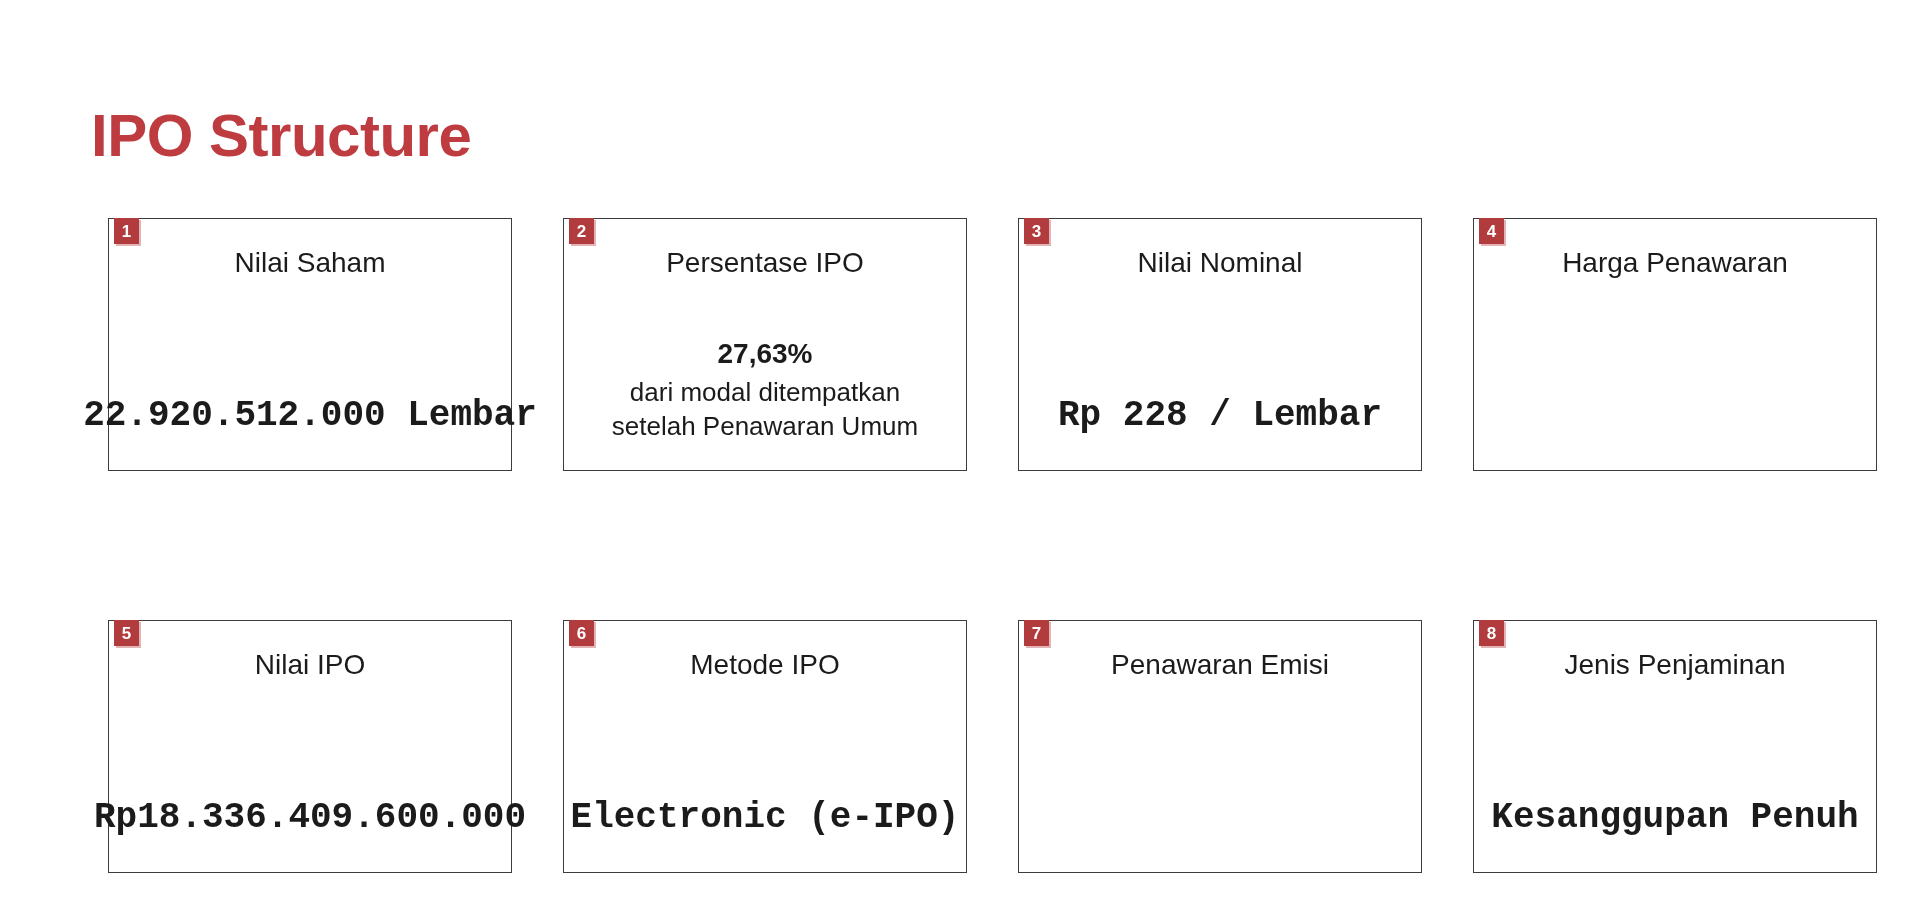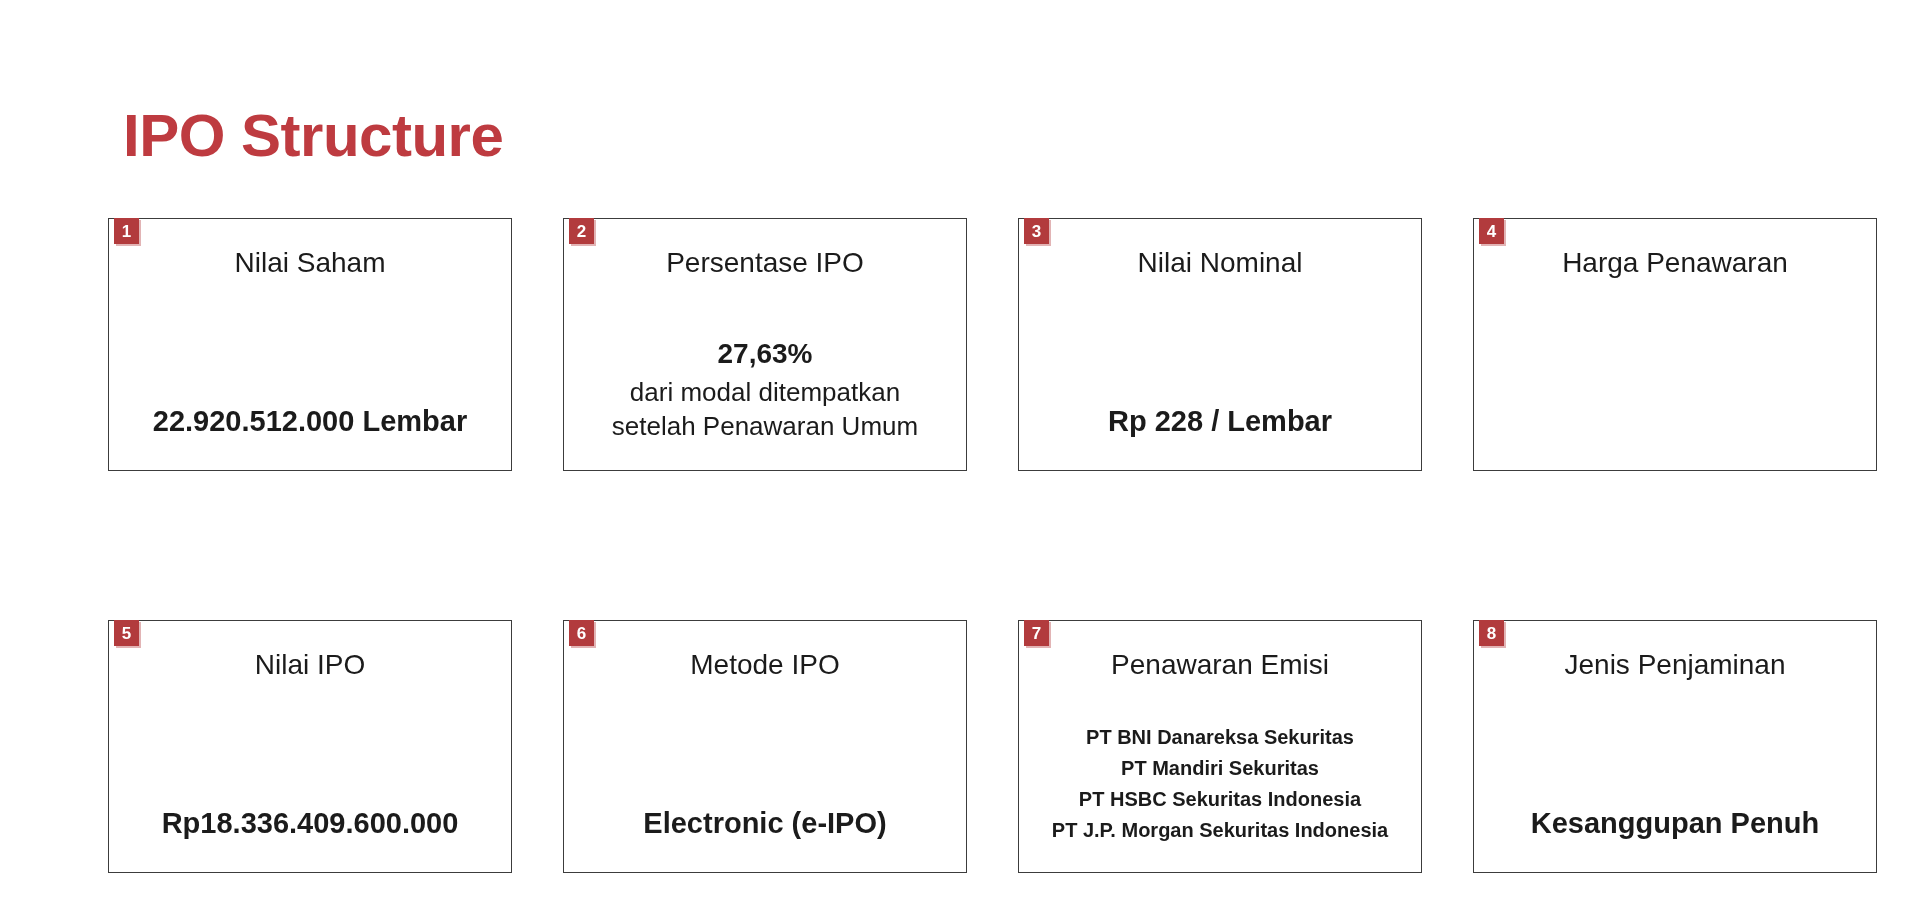--- a/index.html
+++ b/index.html
@@ -11,21 +11,21 @@
     position: relative;
     overflow: hidden;
     color: #1b1b1b;
     --accent: #be3b40;
     --badge: #b23b3d;
     --border: #3c3c3c;
   }
 
   .page-title {
     position: absolute;
-    left: 123px;
+    left: 91px;
     top: 66px;
     font-size: 60px;
     line-height: 1;
     font-weight: 700;
     color: var(--accent);
     letter-spacing: -0.5px;
     white-space: nowrap;
   }
 
   .cards {
@@ -81,21 +81,21 @@
     flex-direction: column;
     justify-content: flex-end;
     align-items: center;
     width: 100%;
   }
 
   .line { white-space: nowrap; }
   .line.bold { font-weight: 700; }
 
   
-  .card.single .line           { font-size: 29px; line-height: 1.55; }
+  .card.single .line           { font-size: 36px; line-height: 1.55; font-family: Liberation Mono, monospace; }
   .card.detail .line.bold      { font-size: 28px; line-height: 1.5;  }
   .card.detail .line.regular   { font-size: 26px; line-height: 1.33; }
   .card.list   .line           { font-size: 20px; line-height: 1.55; }
 </style>
 </head>
 <body style="--accent: #be3b40; --badge: #b23b3d; --border: #3c3c3c;">
 
 <h1 class="page-title">IPO Structure</h1>
 
 <div class="cards" id="cards-grid">
@@ -136,26 +136,20 @@
     <div class="card single">
       <div class="badge">6</div>
       <div class="card-title">Metode IPO</div>
       <div class="card-value">
         <div class="line bold">Electronic (e-IPO)</div>
       </div>
     </div>
     <div class="card list">
       <div class="badge">7</div>
       <div class="card-title">Penawaran Emisi</div>
-      <div class="card-value">
-        <div class="line bold">PT BNI Danareksa Sekuritas</div>
-        <div class="line bold">PT Mandiri Sekuritas</div>
-        <div class="line bold">PT HSBC Sekuritas Indonesia</div>
-        <div class="line bold">PT J.P. Morgan Sekuritas Indonesia</div>
-      </div>
     </div>
     <div class="card single">
       <div class="badge">8</div>
       <div class="card-title">Jenis Penjaminan</div>
       <div class="card-value">
         <div class="line bold">Kesanggupan Penuh</div>
       </div>
     </div>
   </div>
 

